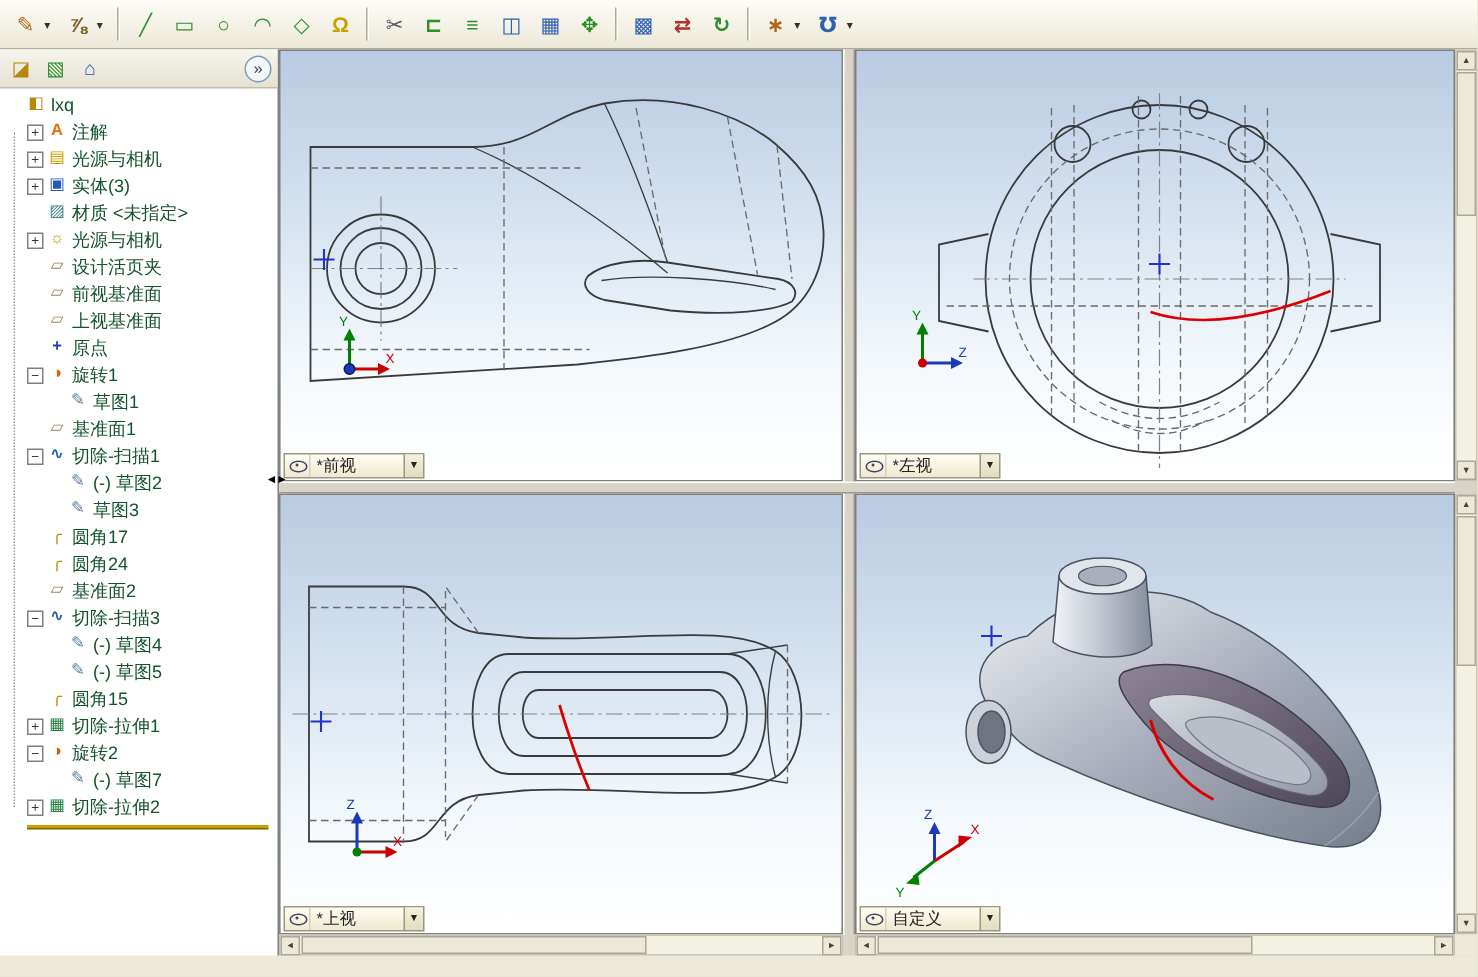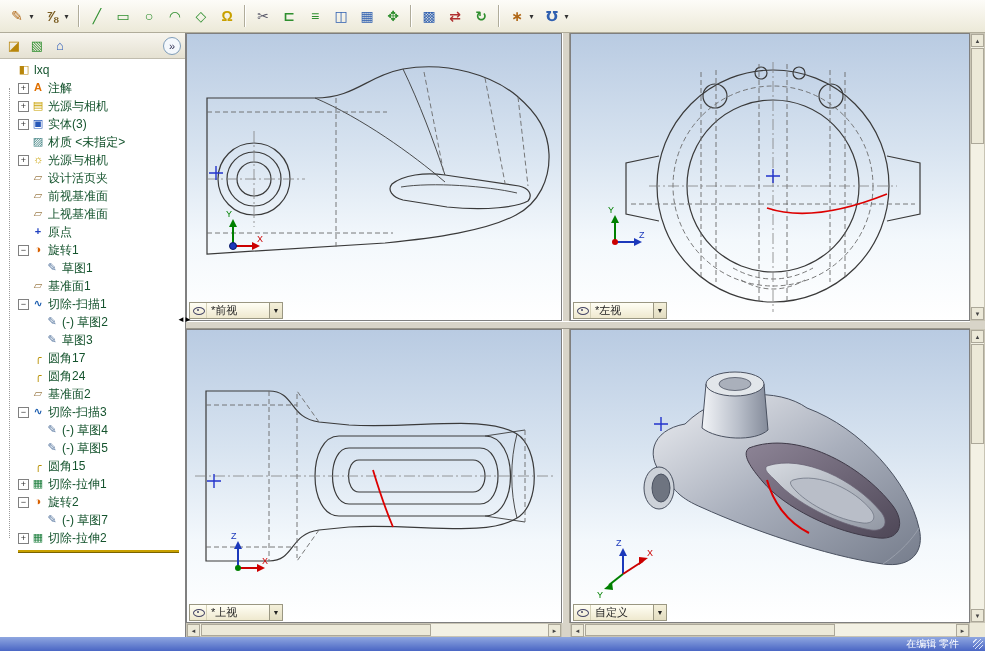--- a/index.html
+++ b/index.html
@@ -479,18 +479,14 @@
       <div class="sc-btn" style="right:0;top:0;">►</div>
     </div>
     <div class="scroll-h" style="left:384px;top:590px;width:400px;">
       <div class="sc-btn" style="left:0;top:0;">◄</div>
       <div class="sc-thumb" style="left:14px;top:0;width:250px;height:12px;"></div>
       <div class="sc-btn" style="right:0;top:0;">►</div>
     </div>
     <div class="sc-corner"></div>
   </div>
 
-  <div class="statusbar">
-    <span>在编辑 零件</span>
-    <span class="grip"></span>
-  </div>
 
 </div>
 
 </body></html>

